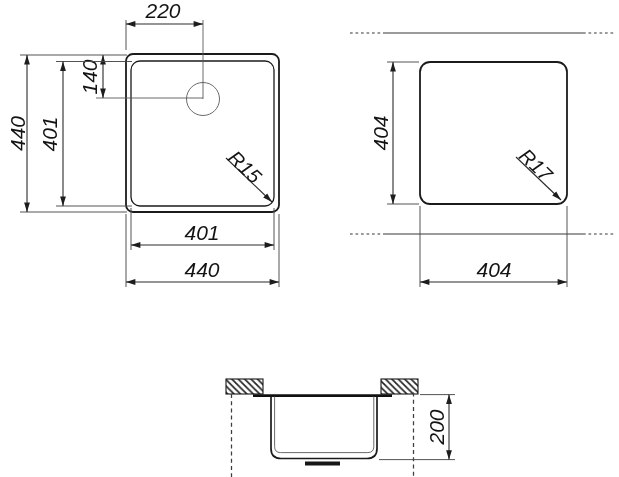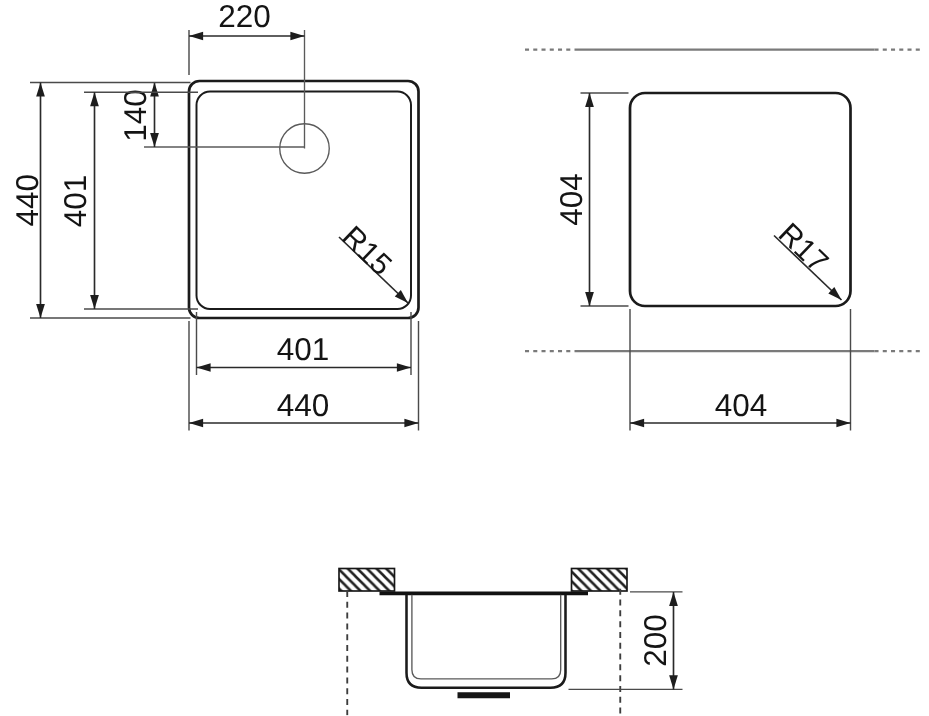--- a/index.html
+++ b/index.html
@@ -1,16 +1,16 @@
 <!DOCTYPE html>
 <html><head>
 <meta charset="utf-8">
 <style>
   html,body{margin:0;padding:0;background:#ffffff;}
-  .stage{position:relative;width:619px;height:477px;background:#fff;overflow:hidden;}
+  .stage{position:relative;width:619px;height:477px;background:#fff;overflow:hidden;font-style:italic;}
   svg{display:block;}
   text{font-family:"Liberation Sans","DejaVu Sans",sans-serif;fill:#141414;}
   .num{font-size:21px;}
   .rad{font-size:20px;}
   .outline{fill:none;stroke:#1b1b1b;}
   .thin{stroke:#5a5a5a;stroke-width:0.9;fill:none;}
   .ext{stroke:#4a4a4a;stroke-width:0.95;fill:none;}
   .dim{stroke:#2a2a2a;stroke-width:1.1;fill:none;}
   .cline{stroke:#7a7a7a;stroke-width:1.5;fill:none;}
   .cab{stroke:#3d3d3d;stroke-width:1.25;fill:none;stroke-dasharray:4 3.2;}

